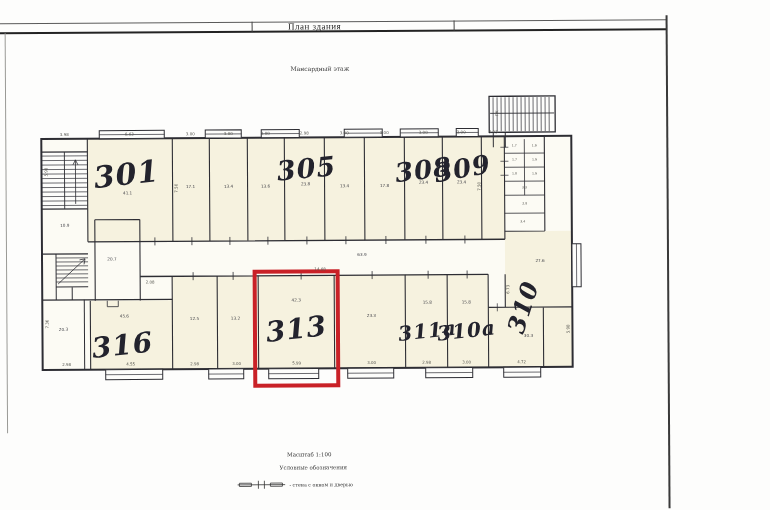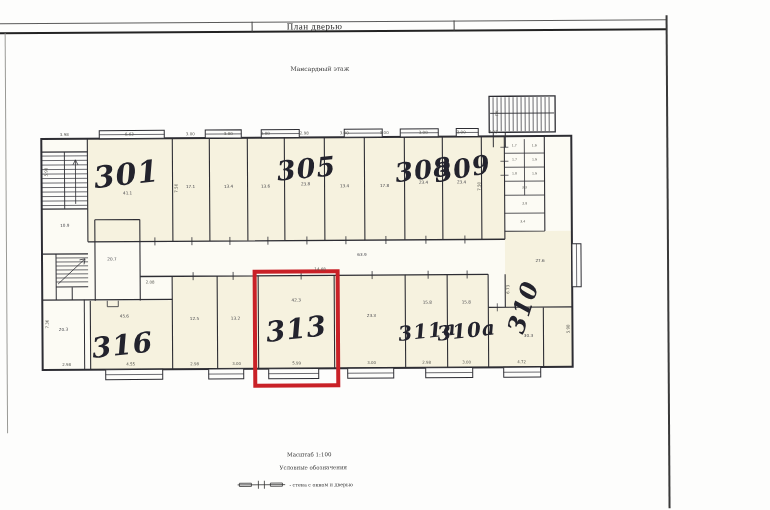--- a/index.html
+++ b/index.html
@@ -37,21 +37,21 @@
 <body>
 
 <div class="scan">
 
   <div class="abs frame-line-a"></div>
   <div class="abs frame-line-b"></div>
   <div class="abs frame-right"></div>
   <div class="abs frame-left"></div>
   <div class="abs frame-tick" style="left:253px"></div>
   <div class="abs frame-tick" style="left:455px"></div>
-  <div class="abs page-title">План дверью</div>
+  <div class="abs page-title">План здания</div>
   <div class="abs plan-subtitle">Мансардный этаж</div>
 
   <svg class="abs" style="left:0;top:0" width="770" height="510" viewBox="0 0 770 510">
 
     <g>
       <rect x="42" y="137" width="530" height="231" fill="#fcfbf4"></rect>
       <rect x="88" y="137" width="417" height="103" fill="#f6f2df"></rect>
       <rect x="172" y="275" width="316" height="93" fill="#f6f2df"></rect>
       <rect x="90" y="299" width="82" height="69" fill="#f6f2df"></rect>
       <rect x="505" y="232" width="67" height="76" fill="#f6f2df"></rect>

